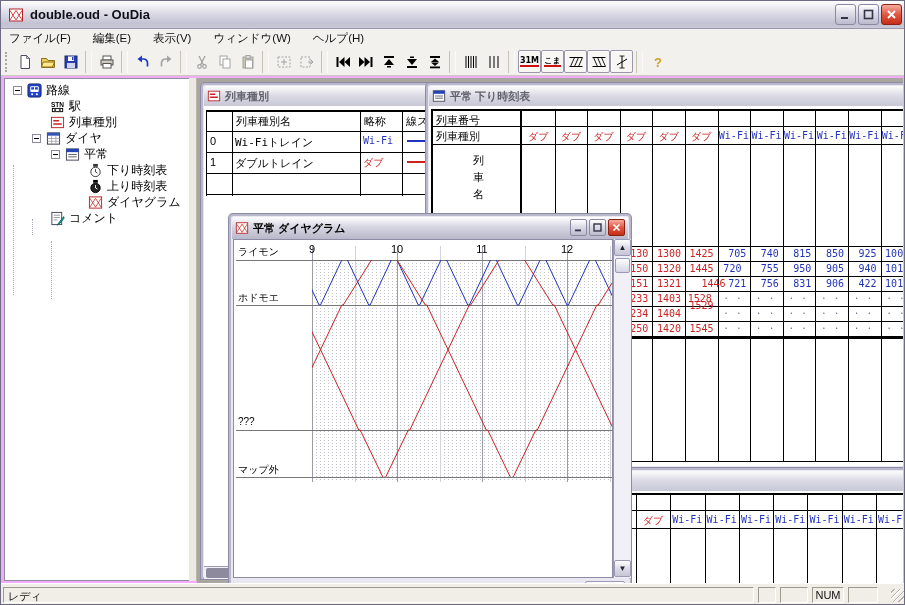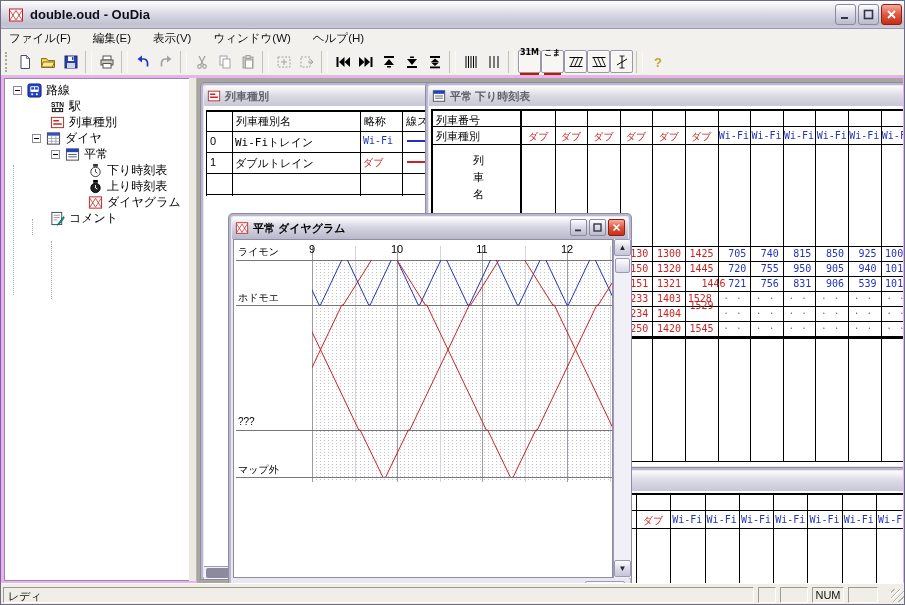--- a/index.html
+++ b/index.html
@@ -18,21 +18,21 @@
   .cbtn svg{width:13px;height:13px;}
   .menubar{position:absolute;left:0;top:28px;width:905px;height:19px;background:#F2F1ED;
     display:flex;align-items:center;padding-left:8px;gap:22px;font-size:11.5px;color:#111;}
   .toolbar{position:absolute;left:0;top:47px;width:905px;height:28px;background:#F2F1ED;
     border-bottom:1px solid #CDCabe;display:flex;align-items:center;padding-left:3px;}
   .tgrip{width:4px;height:20px;border-left:2px dotted #ABA89C;margin:0 4px 0 1px;}
   .tbtn{width:23px;height:23px;display:flex;align-items:center;justify-content:center;border:1px solid transparent;border-radius:2px;}
   .tbtn svg{width:16px;height:16px;}
   .tbtn.framed{border:1px solid #9A97AC;background:#F7F6F3;box-shadow:inset 1px 1px 0 #fff;}
   .tsep{width:7px;height:22px;border-left:1px solid #C6C3B6;border-right:1px solid #FBFAF7;margin:0 3px;}
-  .tbtn .txtglyph{font-size:8px;font-weight:bold;color:#000;border-bottom:2px solid #CC1111;line-height:9px;padding-bottom:16px;font-family:"DejaVu Sans",sans-serif;}
+  .tbtn .txtglyph{font-size:8px;font-weight:bold;color:#000;border-bottom:2px solid #CC1111;line-height:9px;padding-bottom:0px;font-family:"DejaVu Sans",sans-serif;}
   
   .tree{position:absolute;left:3px;top:77px;width:185px;height:503px;background:#fff;
     border:1px solid #8F8D9E;border-right:none;overflow:hidden;font-size:12px;}
   .titem{position:absolute;height:16px;display:flex;align-items:center;white-space:nowrap;}
   .texp{width:9px;height:9px;border:1px solid #8C8A9A;background:#fff;position:relative;margin-right:5px;flex:none;}
   .texp:after{content:"";position:absolute;left:1px;top:3px;width:5px;height:1px;background:#000;}
   .ticon{width:15px;height:15px;margin-right:4px;flex:none;}
   .ticon svg{width:15px;height:15px;}
   .tguide{position:absolute;width:1px;border-left:1px dotted #A9A9B5;}
   .splitter{position:absolute;left:188px;top:77px;width:8px;height:503px;background:#ECE9E2;border-right:1px solid #B9B6AC;}
@@ -457,21 +457,21 @@
           <div class="timecell" style="left: 224.4px; top: 217px; width: 27.6px; color: rgb(204, 34, 34);">1420</div>
           <div class="typecell" style="left: 257px; top: 24px; width: 30.6px; color: rgb(204, 34, 34);">ダブ</div>
           <div class="timecell" style="left: 257px; top: 142px; width: 27.6px; color: rgb(204, 34, 34);">1425</div>
           <div class="timecell" style="left: 257px; top: 157px; width: 27.6px; color: rgb(204, 34, 34);">1445</div>
           <div class="timecell" style="left: 257px; top: 172px; width: 27.6px; color: rgb(204, 34, 34); margin-left: 12px;">1446</div>
           <div class="timecell" style="left: 257px; top: 187px; width: 27.6px; color: rgb(204, 34, 34); text-align: center;">1528</div>
           <div class="timecell" style="left: 257px; top: 194px; width: 27.6px; color: rgb(204, 34, 34);">1529</div>
           <div class="timecell" style="left: 257px; top: 217px; width: 27.6px; color: rgb(204, 34, 34);">1545</div>
           <div class="typecell" style="left: 289.6px; top: 24px; width: 30.6px; color: rgb(34, 51, 187);">Wi-Fi</div>
           <div class="timecell" style="left: 289.6px; top: 142px; width: 27.6px; color: rgb(34, 51, 187);">705</div>
-          <div class="timecell" style="left: 289.6px; top: 157px; width: 27.6px; color: rgb(34, 51, 187);">720</div>
+          <div class="timecell" style="left: 289.6px; top: 157px; width: 27.6px; color: rgb(34, 51, 187); text-align: center;">720</div>
           <div class="timecell" style="left: 289.6px; top: 172px; width: 27.6px; color: rgb(34, 51, 187);">721</div>
           <div class="timecell" style="left: 289.6px; top: 187px; width: 27.6px; color: rgb(68, 68, 106); text-align: center; font-size: 8px;">・ ・</div>
           <div class="timecell" style="left: 289.6px; top: 202px; width: 27.6px; color: rgb(68, 68, 106); text-align: center; font-size: 8px;">・ ・</div>
           <div class="timecell" style="left: 289.6px; top: 217px; width: 27.6px; color: rgb(68, 68, 106); text-align: center; font-size: 8px;">・ ・</div>
           <div class="typecell" style="left: 322.2px; top: 24px; width: 30.6px; color: rgb(34, 51, 187);">Wi-Fi</div>
           <div class="timecell" style="left: 322.2px; top: 142px; width: 27.6px; color: rgb(34, 51, 187);">740</div>
           <div class="timecell" style="left: 322.2px; top: 157px; width: 27.6px; color: rgb(34, 51, 187);">755</div>
           <div class="timecell" style="left: 322.2px; top: 172px; width: 27.6px; color: rgb(34, 51, 187);">756</div>
           <div class="timecell" style="left: 322.2px; top: 187px; width: 27.6px; color: rgb(68, 68, 106); text-align: center; font-size: 8px;">・ ・</div>
           <div class="timecell" style="left: 322.2px; top: 202px; width: 27.6px; color: rgb(68, 68, 106); text-align: center; font-size: 8px;">・ ・</div>
@@ -486,21 +486,21 @@
           <div class="typecell" style="left: 387.4px; top: 24px; width: 30.6px; color: rgb(34, 51, 187);">Wi-Fi</div>
           <div class="timecell" style="left: 387.4px; top: 142px; width: 27.6px; color: rgb(34, 51, 187);">850</div>
           <div class="timecell" style="left: 387.4px; top: 157px; width: 27.6px; color: rgb(34, 51, 187);">905</div>
           <div class="timecell" style="left: 387.4px; top: 172px; width: 27.6px; color: rgb(34, 51, 187);">906</div>
           <div class="timecell" style="left: 387.4px; top: 187px; width: 27.6px; color: rgb(68, 68, 106); text-align: center; font-size: 8px;">・ ・</div>
           <div class="timecell" style="left: 387.4px; top: 202px; width: 27.6px; color: rgb(68, 68, 106); text-align: center; font-size: 8px;">・ ・</div>
           <div class="timecell" style="left: 387.4px; top: 217px; width: 27.6px; color: rgb(68, 68, 106); text-align: center; font-size: 8px;">・ ・</div>
           <div class="typecell" style="left: 420px; top: 24px; width: 30.6px; color: rgb(34, 51, 187);">Wi-Fi</div>
           <div class="timecell" style="left: 420px; top: 142px; width: 27.6px; color: rgb(34, 51, 187);">925</div>
           <div class="timecell" style="left: 420px; top: 157px; width: 27.6px; color: rgb(34, 51, 187);">940</div>
-          <div class="timecell" style="left: 420px; top: 172px; width: 27.6px; color: rgb(34, 51, 187);">539</div>
+          <div class="timecell" style="left: 420px; top: 172px; width: 27.6px; color: rgb(34, 51, 187);">422</div>
           <div class="timecell" style="left: 420px; top: 187px; width: 27.6px; color: rgb(68, 68, 106); text-align: center; font-size: 8px;">・ ・</div>
           <div class="timecell" style="left: 420px; top: 202px; width: 27.6px; color: rgb(68, 68, 106); text-align: center; font-size: 8px;">・ ・</div>
           <div class="timecell" style="left: 420px; top: 217px; width: 27.6px; color: rgb(68, 68, 106); text-align: center; font-size: 8px;">・ ・</div>
           <div class="typecell" style="left: 452.6px; top: 24px; width: 30.6px; color: rgb(34, 51, 187);">Wi-Fi</div>
           <div class="timecell" style="left: 452.6px; top: 142px; width: 27.6px; color: rgb(34, 51, 187);">1000</div>
           <div class="timecell" style="left: 452.6px; top: 157px; width: 27.6px; color: rgb(34, 51, 187);">1015</div>
           <div class="timecell" style="left: 452.6px; top: 172px; width: 27.6px; color: rgb(34, 51, 187);">1016</div>
           <div class="timecell" style="left: 452.6px; top: 187px; width: 27.6px; color: rgb(68, 68, 106); text-align: center; font-size: 8px;">・ ・</div>
           <div class="timecell" style="left: 452.6px; top: 202px; width: 27.6px; color: rgb(68, 68, 106); text-align: center; font-size: 8px;">・ ・</div>
           <div class="timecell" style="left: 452.6px; top: 217px; width: 27.6px; color: rgb(68, 68, 106); text-align: center; font-size: 8px;">・ ・</div>

